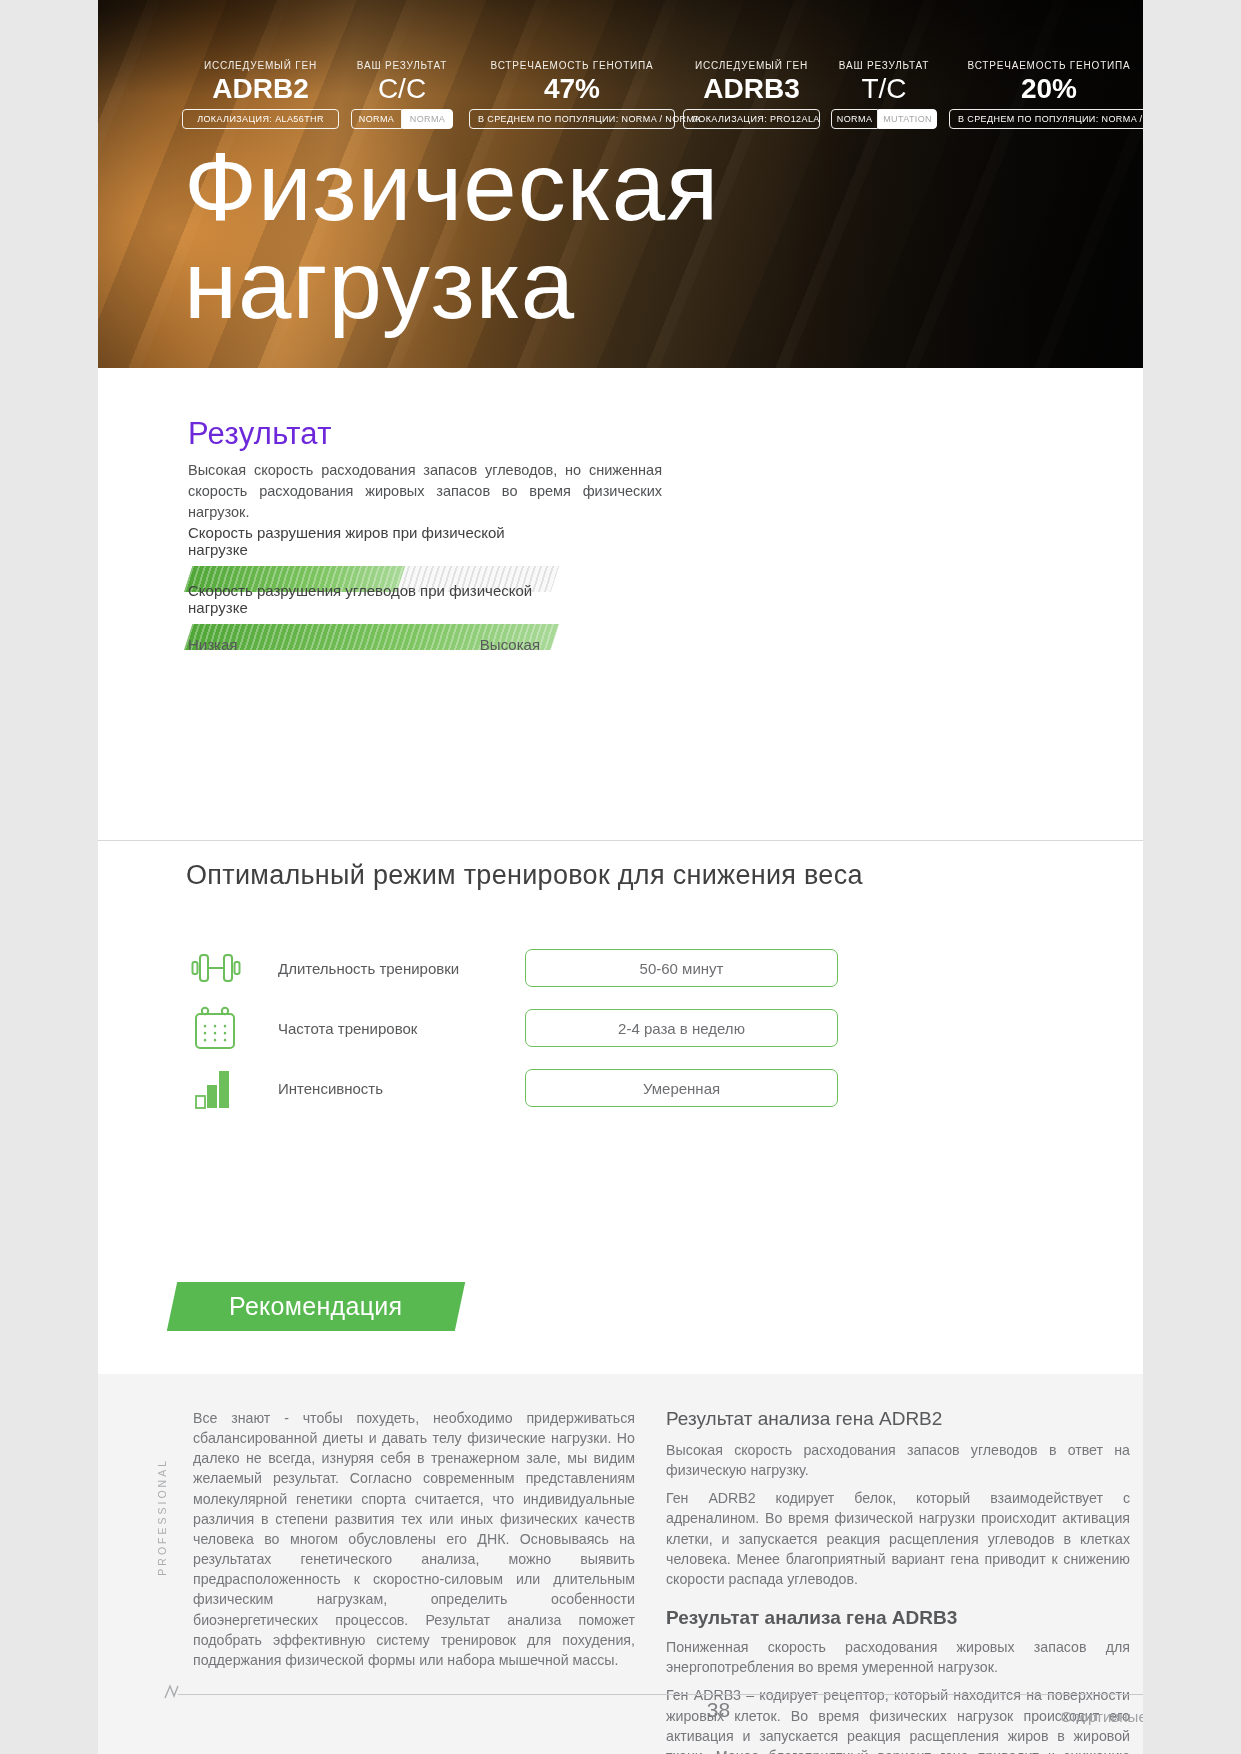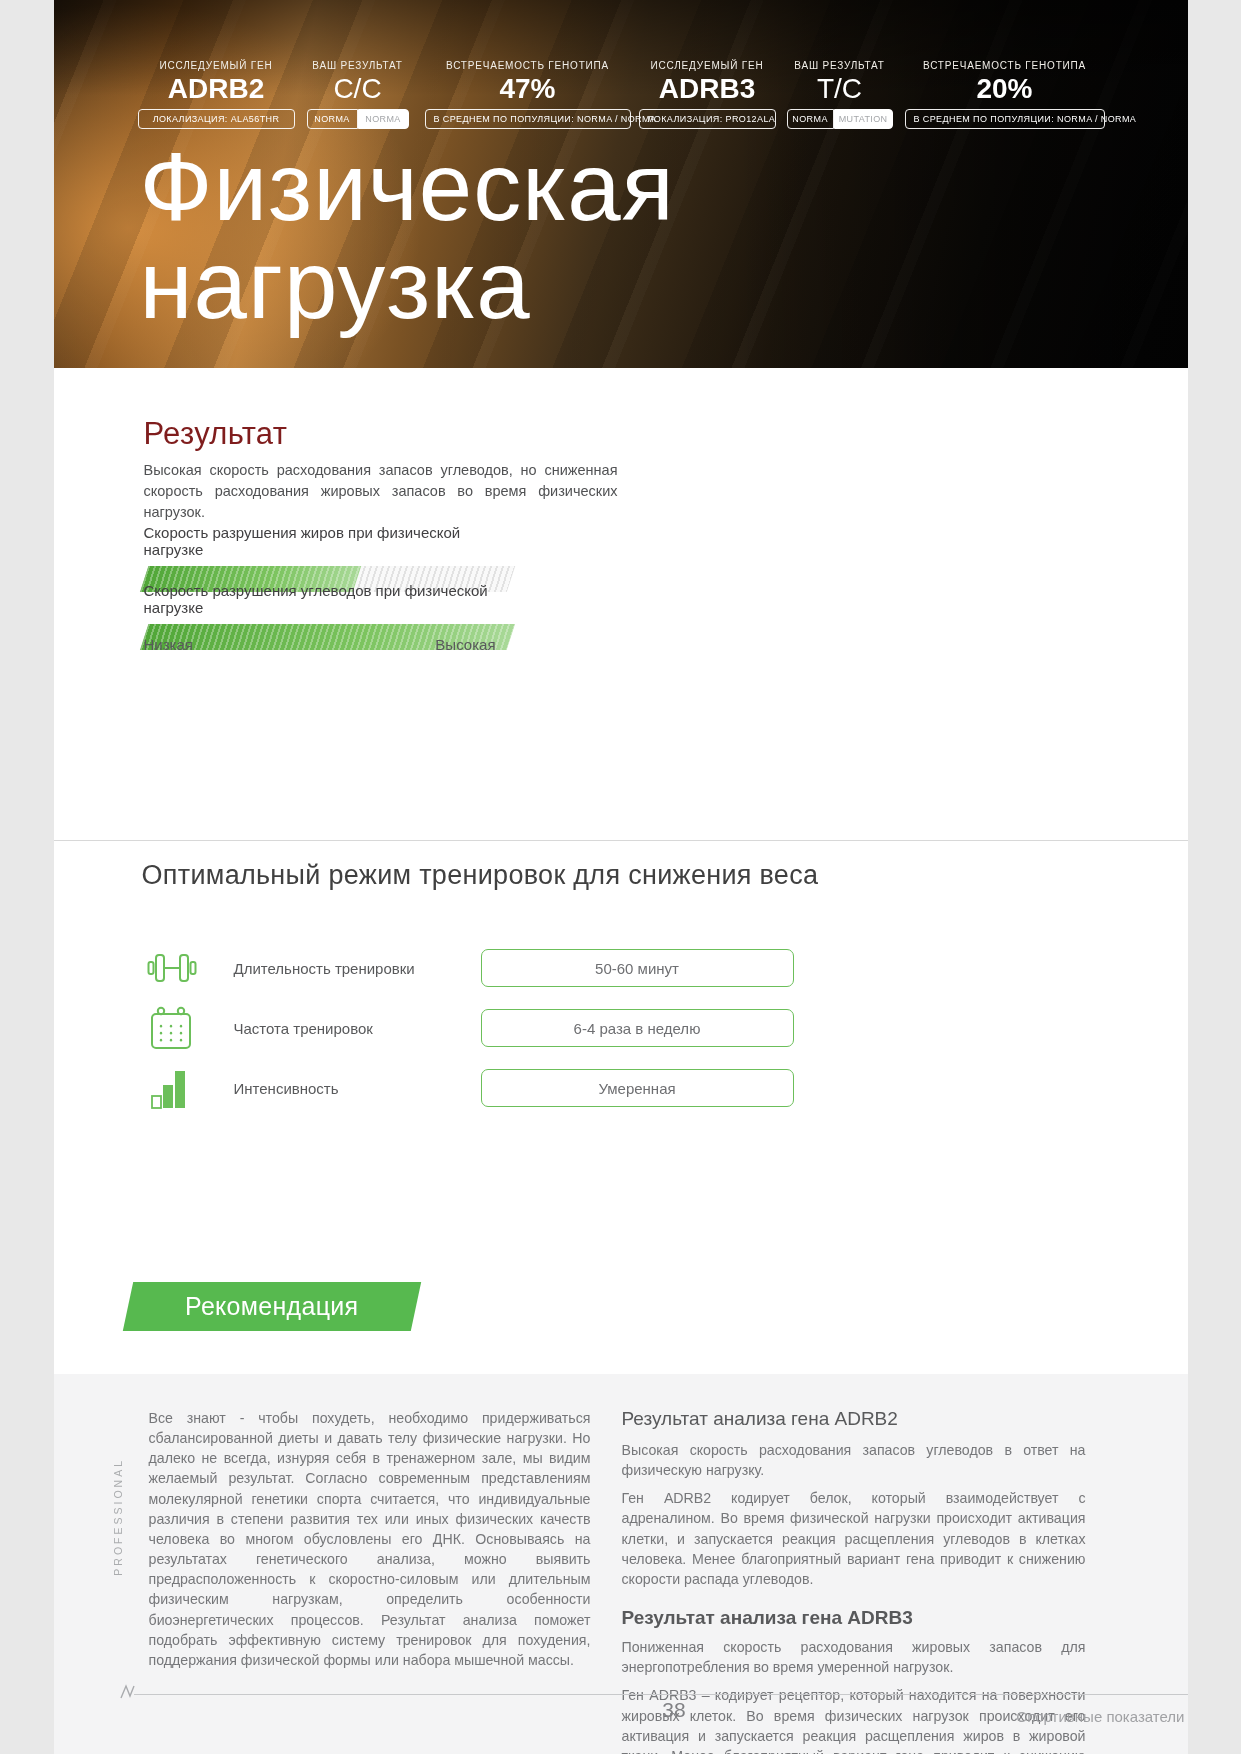--- a/index.html
+++ b/index.html
@@ -1,18 +1,18 @@
 <!DOCTYPE html>
 <html><head>
 <meta charset="utf-8">
 <style>
   html,body{margin:0;padding:0;background:#e8e8e8;}
   *{box-sizing:border-box;}
   .page{
-    position:relative;width:1134px;height:1754px;margin:0 auto;background:#ffffff;
+    position:relative;width:1045px;height:1754px;margin:0 auto;background:#ffffff;
     font-family:"Liberation Sans", sans-serif;overflow:hidden;
   }
   
   .hero{
     position:absolute;top:0;left:0;width:1241px;height:368px;overflow:hidden;
     background:
       radial-gradient(ellipse 430px 330px at 6% 62%, rgba(236,158,72,.80), rgba(236,158,72,0) 68%),
       linear-gradient(103deg,#30200f 0%,#6f4418 10%,#b07a3c 20%,#7a5224 32%,#41301a 45%,#1c150c 60%,#0d0b08 74%,#060606 88%,#040404 100%);
   }
   .hero::before{
@@ -40,21 +40,21 @@
   .gtoggle{margin-top:5px;display:flex;align-self:stretch;}
   .tcell{flex:1;font-size:9px;letter-spacing:.4px;text-align:center;padding:4px 4px;white-space:nowrap;}
   .tcell.t-left{border:1px solid rgba(255,255,255,.92);border-radius:4px 0 0 4px;color:#fff;}
   .tcell.t-right{background:#fff;border:1px solid #fff;border-radius:0 4px 4px 0;color:#a4a6a9;}
   .hero-title{
     position:absolute;z-index:6;left:86px;top:138px;margin:0;
     font-size:96px;line-height:98px;font-weight:200;color:#ffffff;letter-spacing:1px;
   }
   
   .result{position:absolute;top:368px;left:0;width:1241px;}
-  .h-result{margin:0;position:absolute;left:90px;top:48px;font-size:31px;font-weight:400;color:#7f1d1d;letter-spacing:.3px;}
+  .h-result{margin:0;position:absolute;left:90px;top:48px;font-size:31px;font-weight:400;color:#6d28d9;letter-spacing:.3px;}
   .result-text{position:absolute;left:90px;top:92px;width:474px;font-size:14.5px;line-height:1.44;color:#515254;text-align:justify;margin:0;}
   .bar-group1{position:absolute;left:90px;top:156px;width:370px;}
   .bar-group2{position:absolute;left:90px;top:214px;width:370px;}
   .bar-label{font-size:15px;color:#414042;margin:0 0 8px 0;}
   .bar-track{
     width:367px;height:26px;transform:skewX(-18deg);transform-origin:50% 50%;overflow:hidden;
     background:
       repeating-linear-gradient(90deg,#e2e2e2 0 2px, #f9f9f9 2px 6px);
   }
   .bar-fill{
@@ -220,21 +220,21 @@
                 <line x1="21" y1="28" x2="21" y2="28.2"></line>
                 <line x1="31" y1="28" x2="31" y2="28.2"></line>
               <line x1="11" y1="35" x2="11" y2="35.2"></line>
                 <line x1="21" y1="35" x2="21" y2="35.2"></line>
                 <line x1="31" y1="35" x2="31" y2="35.2"></line>
             </g>
           </svg>
         </span>
         <span class="reg-label">Частота тренировок</span>
         <div class="reg-box">
-            <span>6-4 раза в неделю</span>
+            <span>2-4 раза в неделю</span>
           </div>
       </div>
 
       <div class="reg-row">
         <span class="reg-icon">
           <svg width="44" height="42" viewBox="0 0 44 42" fill="none">
             <rect x="2" y="29" width="9" height="12" stroke="#6cbf5a" stroke-width="1.8" fill="none"></rect>
             <rect x="13" y="18" width="10" height="23" fill="#6cbf5a"></rect>
             <rect x="25" y="4" width="10" height="37" fill="#6cbf5a"></rect>
           </svg>

